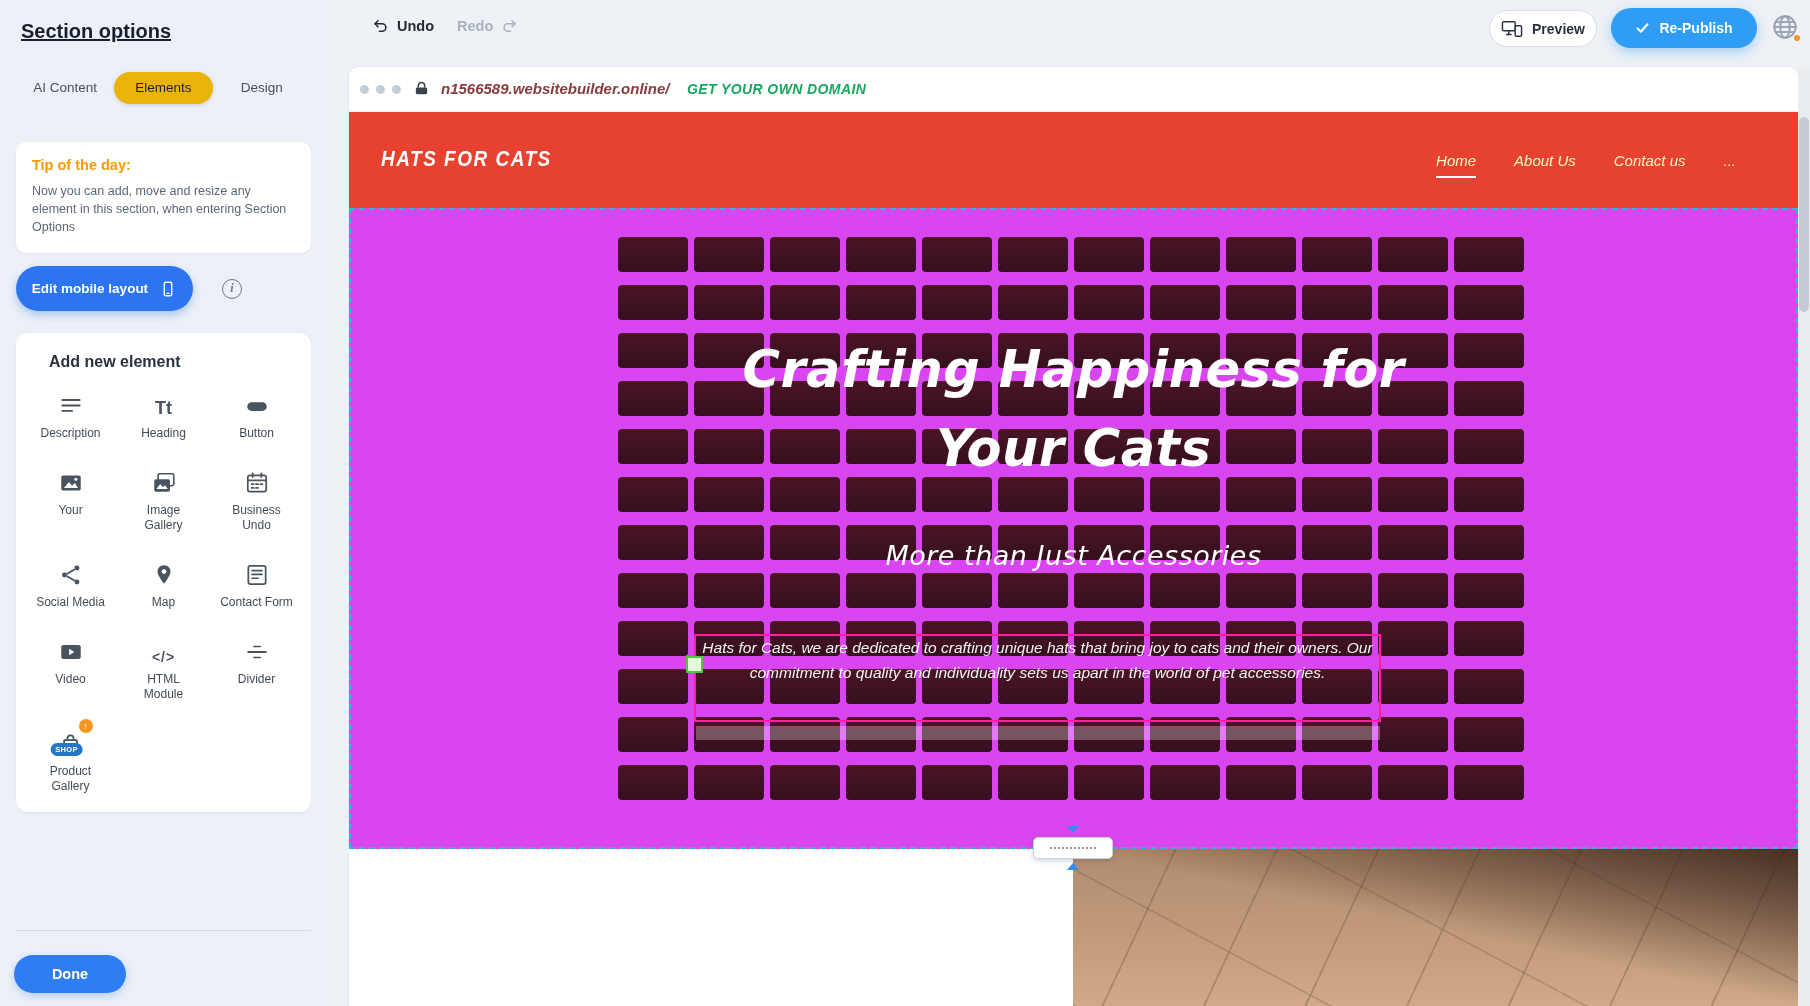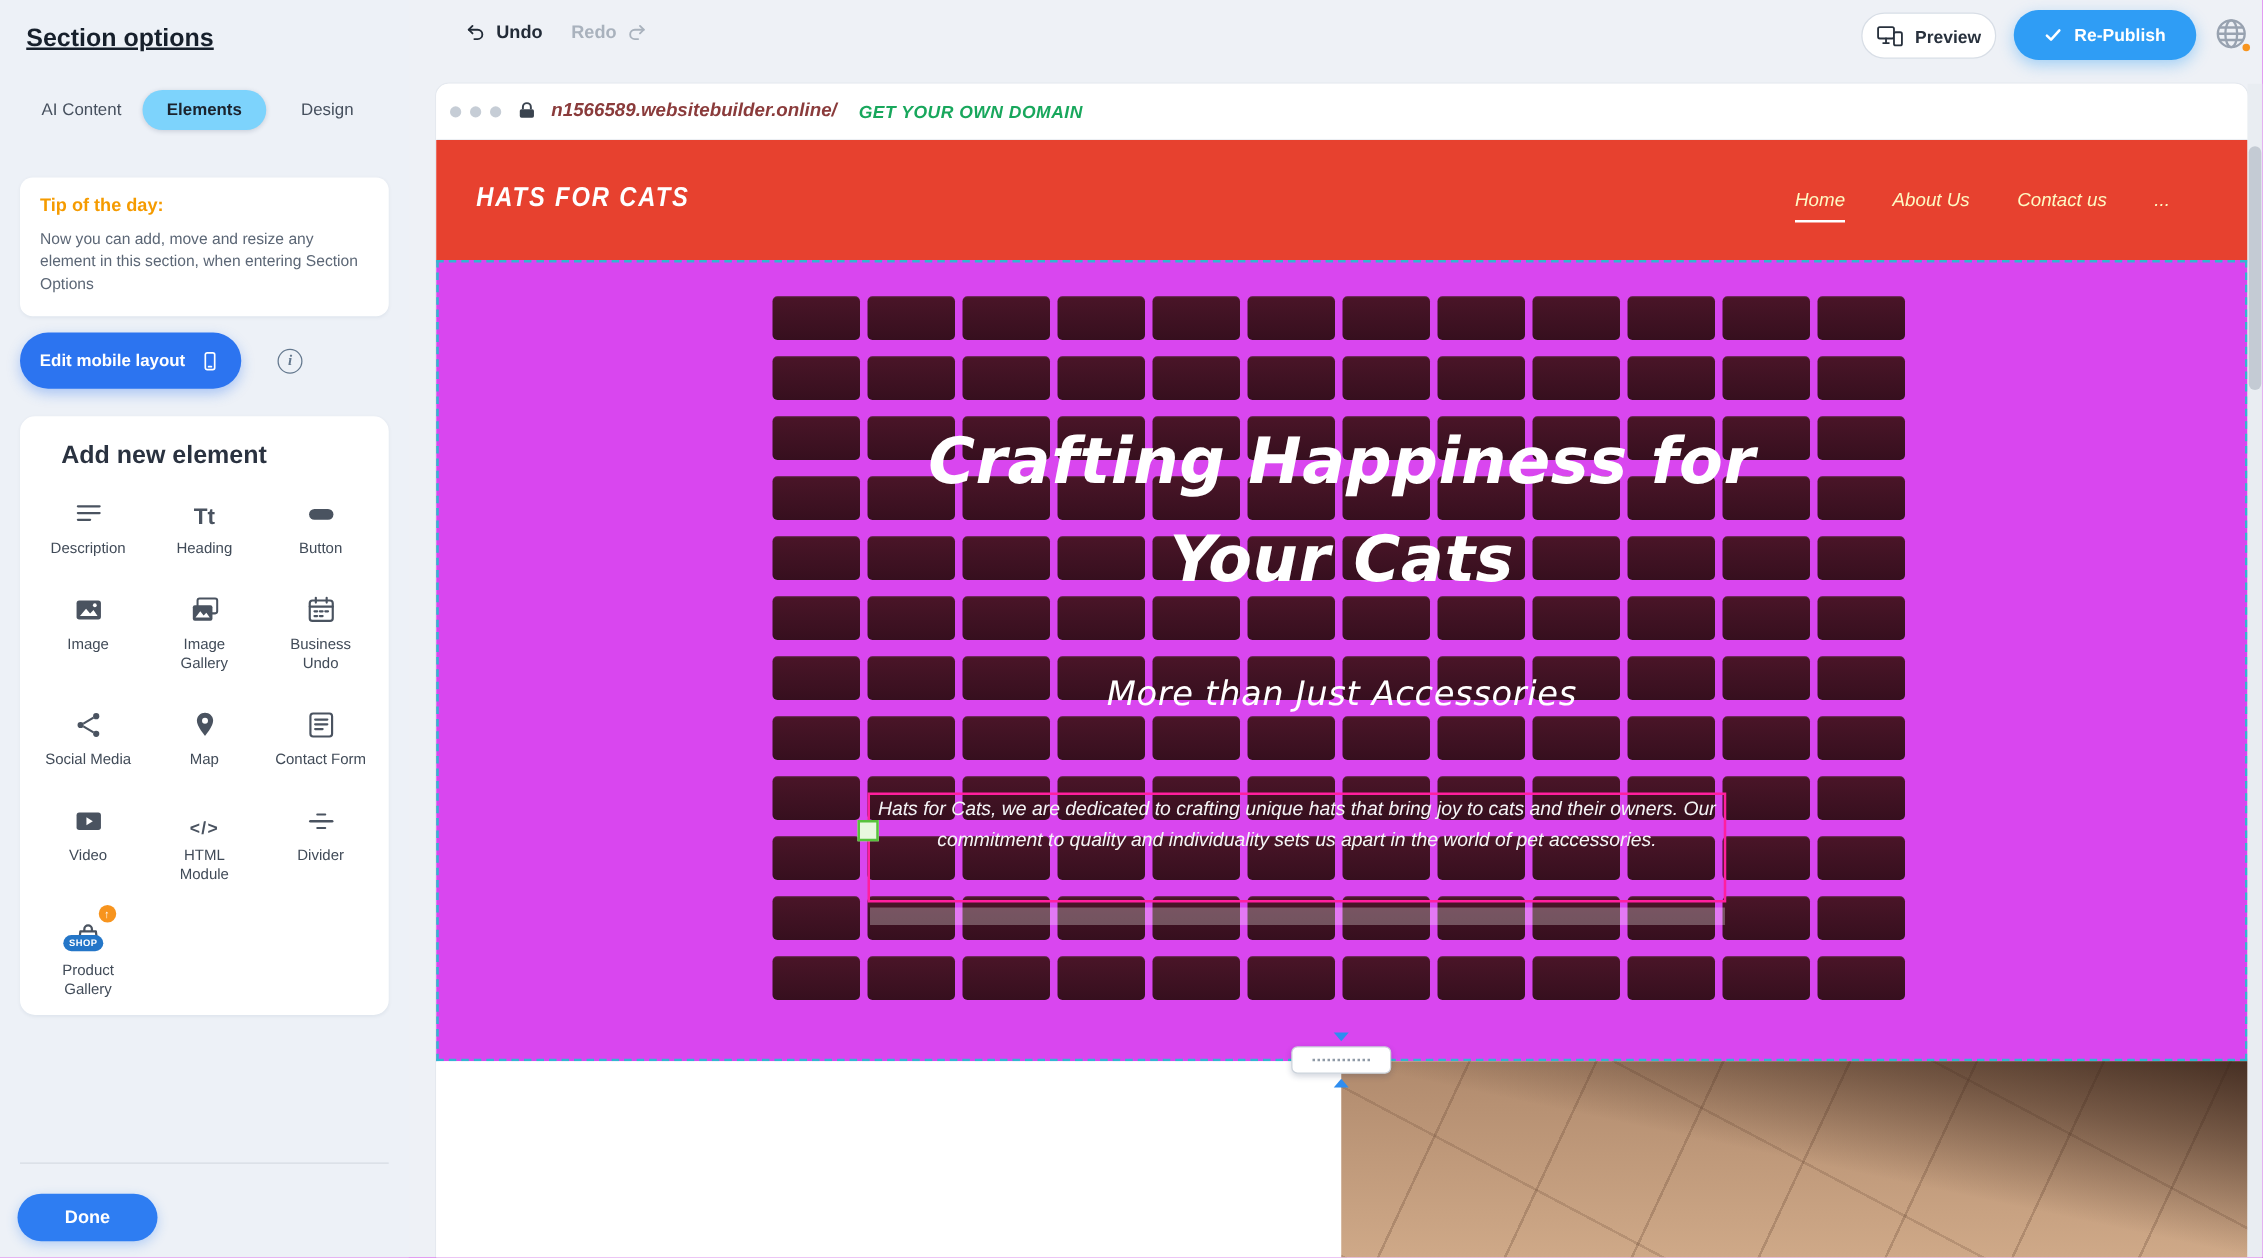--- a/index.html
+++ b/index.html
@@ -9,32 +9,32 @@
     background:#eef1f6;
     font-family:"Liberation Sans", sans-serif;
     color:#222b37;
   }
 
   
   .sidebar { position:absolute; left:0; top:0; width:327px; height:1006px; background:#edf1f7; }
   .sb-title { position:absolute; left:21px; top:20px; font-size:20px; font-weight:bold; color:#17202c;text-decoration:underline; }
   .sb-tabs { position:absolute; left:16px; top:72px; width:295px; display:flex; }
   .sb-tab { flex:1; height:32px; line-height:32px; text-align:center; font-size:13.5px; color:#46505e; border-radius:17px; cursor:pointer; }
-  .sb-tab.active { background:#7dd3fc; color:#1b232e; font-weight:bold; box-shadow:0 1px 4px rgba(25,45,85,.18); }
+  .sb-tab.active { background:#eab308; color:#1b232e; font-weight:normal; box-shadow:0 1px 4px rgba(25,45,85,.18); }
 
   .tip-card { position:absolute; left:16px; top:142px; width:295px; background:#fff; border-radius:10px; padding:15px 16px 17px 16px; box-shadow:0 1px 3px rgba(25,45,85,.06); }
   .tip-title { font-size:14.5px; font-weight:bold; color:#f59b00; }
   .tip-body { margin-top:9px; font-size:12.5px; line-height:1.45; color:#5c6776; }
 
   .edit-row { position:absolute; left:16px; top:266px; display:flex; align-items:center; gap:29px; }
   .edit-btn { width:177px; height:45px; background:#2c74f0; border-radius:24px; color:#fff; font-size:13.5px; font-weight:bold; display:flex; align-items:center; justify-content:center; gap:11px; cursor:pointer; box-shadow:0 4px 10px rgba(44,116,240,.35); }
   .info-icon { width:20px; height:20px; border-radius:50%; border:1.6px solid #64788e; color:#64788e; font-size:12px; font-weight:bold; font-family:"Liberation Serif", serif; font-style:italic; display:flex; align-items:center; justify-content:center; cursor:pointer; }
 
   .add-card { position:absolute; left:16px; top:333px; width:295px; height:479px; background:#fff; border-radius:12px; box-shadow:0 1px 3px rgba(25,45,85,.06); }
-  .add-title { padding:20px 0 0 33px; font-size:20px; font-weight:bold; color:#2a3240; }
+  .add-title { padding:20px 0 0 33px; font-size:16px; font-weight:bold; color:#2a3240; }
   .el-grid { display:grid; grid-template-columns:repeat(3,1fr); row-gap:25px; padding:18px 8px 0 8px; }
   .el-item { display:flex; flex-direction:column; align-items:center; gap:7px; cursor:pointer; }
   .el-icon { height:30px; display:flex; align-items:flex-end; justify-content:center; position:relative; }
   .el-label { font-size:12px; color:#414b58; text-align:center; line-height:1.25; max-width:74px; }
   .glyph-icon { font-weight:bold; color:#4a5360; }
   .shop-pill { position:absolute; left:50%; bottom:1px; transform:translateX(-62%); background:#2476c8; color:#fff; font-size:7.5px; font-weight:bold; letter-spacing:.4px; padding:2px 5px; border-radius:7px; }
   .plus-badge { position:absolute; top:-8px; right:-2px; width:14px; height:14px; border-radius:50%; background:#f7941e; color:#fff; font-size:9px; line-height:14px; text-align:center; }
 
   .sb-divider { position:absolute; left:16px; right:16px; top:930px; height:1px; background:#d6dce4; }
   .done-btn { position:absolute; left:14px; top:955px; width:112px; height:38px; background:#2e7df2; border-radius:20px; color:#fff; font-size:14.5px; font-weight:bold; display:flex; align-items:center; justify-content:center; cursor:pointer; box-shadow:0 3px 9px rgba(46,125,242,.3); }
@@ -160,21 +160,21 @@
       </div>
 
       <div class="el-item">
         <div class="el-icon">
           <svg width="26" height="26" viewBox="0 0 24 24">
               <rect x="3" y="5" width="18" height="14" rx="2" fill="#4a5360"></rect>
               <path d="M5.5 16.5 L10 11 L13 14.5 L15.5 12 L18.5 16.5 Z" fill="#fff"></path>
               <circle cx="16.5" cy="8.5" r="1.4" fill="#fff"></circle>
             </svg>
         </div>
-        <div class="el-label">Image</div>
+        <div class="el-label">Your</div>
       </div>
 
       <div class="el-item">
         <div class="el-icon">
           <svg width="26" height="26" viewBox="0 0 24 24" fill="none" stroke="#4a5360" stroke-width="1.5">
               <rect x="6.5" y="3.5" width="14.5" height="11" rx="1.5"></rect>
               <rect x="3" y="8.5" width="14.5" height="11.5" rx="1.5" fill="#4a5360" stroke="none"></rect>
               <path d="M5 17.5 L8.5 13 L11 16 L13 14 L15.5 17.5 Z" fill="#fff" stroke="none"></path>
             </svg>
         </div>

